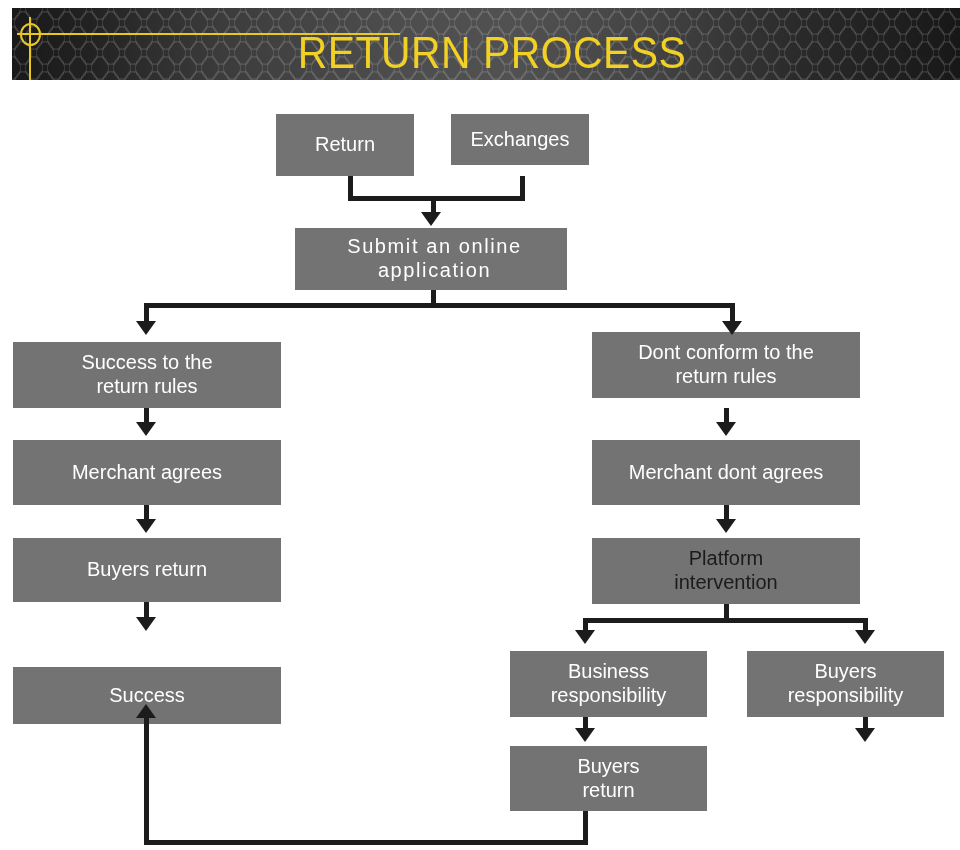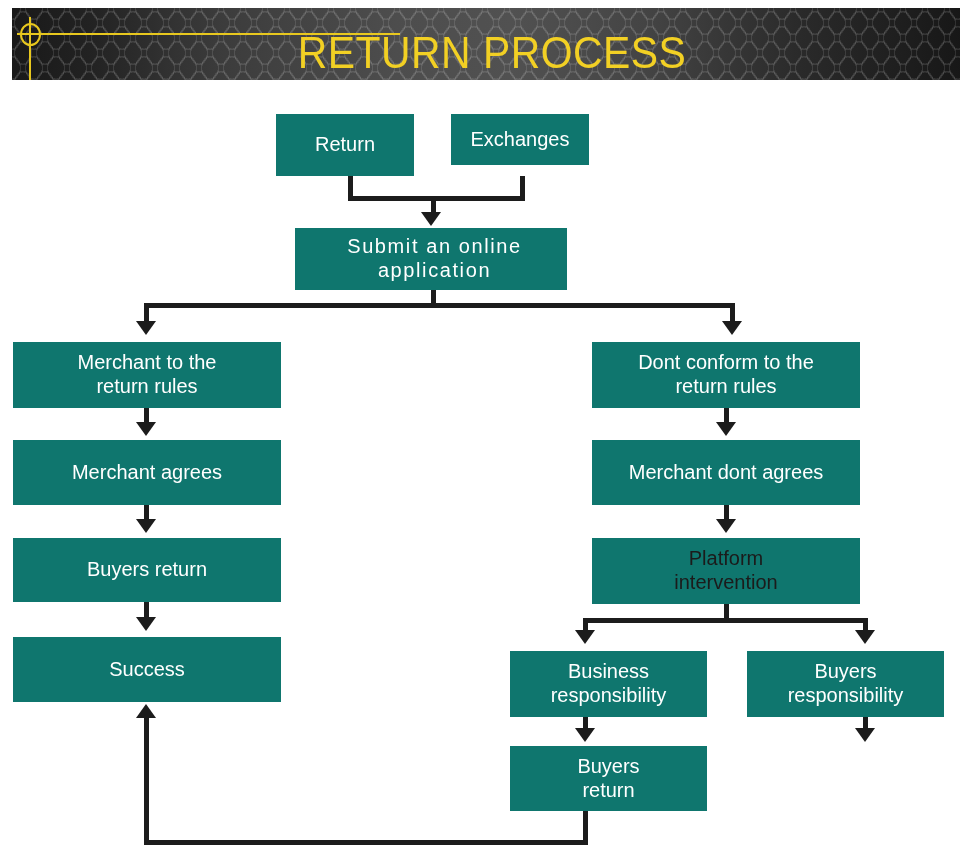--- a/index.html
+++ b/index.html
@@ -96,21 +96,21 @@
     top: 15px;
     width: 21px;
     height: 23px;
     border: 2px solid #e8c81e;
     border-radius: 50%;
   }
 
   
   .node {
     position: absolute;
-    background: #0f766e;
+    background: #737373;
     color: #ffffff;
     display: flex;
     align-items: center;
     justify-content: center;
     text-align: center;
     font-size: 20px;
     line-height: 1.18;
     font-weight: 400;
     padding: 2px 6px;
   }
@@ -159,41 +159,41 @@
   <div class="node" style="left:276px; top:114px; width:138px; height:62px;">Return</div>
 
   <div class="node" style="left:451px; top:114px; width:138px; height:51px;">Exchanges</div>
 
   <div class="node tracked" style="left:295px; top:228px; width:272px; height:62px; flex-direction:column;">
     <span>Submit an online</span>
     <span>application</span>
   </div>
 
   <div class="node" style="left:13px; top:342px; width:268px; height:66px; flex-direction:column;">
-    <span>Merchant to the</span>
+    <span>Success to the</span>
     <span>return rules</span>
   </div>
 
-  <div class="node" style="left:592px; top:342px; width:268px; height:66px; flex-direction:column;">
+  <div class="node" style="left:592px; top:332px; width:268px; height:66px; flex-direction:column;">
     <span>Dont conform to the</span>
     <span>return rules</span>
   </div>
 
   <div class="node" style="left:592px; top:440px; width:268px; height:65px;">Merchant dont agrees</div>
 
   <div class="node" style="left:13px; top:440px; width:268px; height:65px;">Merchant agrees</div>
 
   <div class="node dark-text" style="left:592px; top:538px; width:268px; height:66px; flex-direction:column;">
     <span>Platform</span>
     <span>intervention</span>
   </div>
 
   <div class="node" style="left:13px; top:538px; width:268px; height:64px;">Buyers return</div>
 
-  <div class="node" style="left:13px; top:637px; width:268px; height:65px;">Success</div>
+  <div class="node" style="left:13px; top:667px; width:268px; height:57px;">Success</div>
 
   <div class="node" style="left:510px; top:651px; width:197px; height:66px; flex-direction:column;">
     <span>Business</span>
     <span>responsibility</span>
   </div>
 
   <div class="node" style="left:747px; top:651px; width:197px; height:66px; flex-direction:column;">
     <span>Buyers</span>
     <span>responsibility</span>
   </div>

